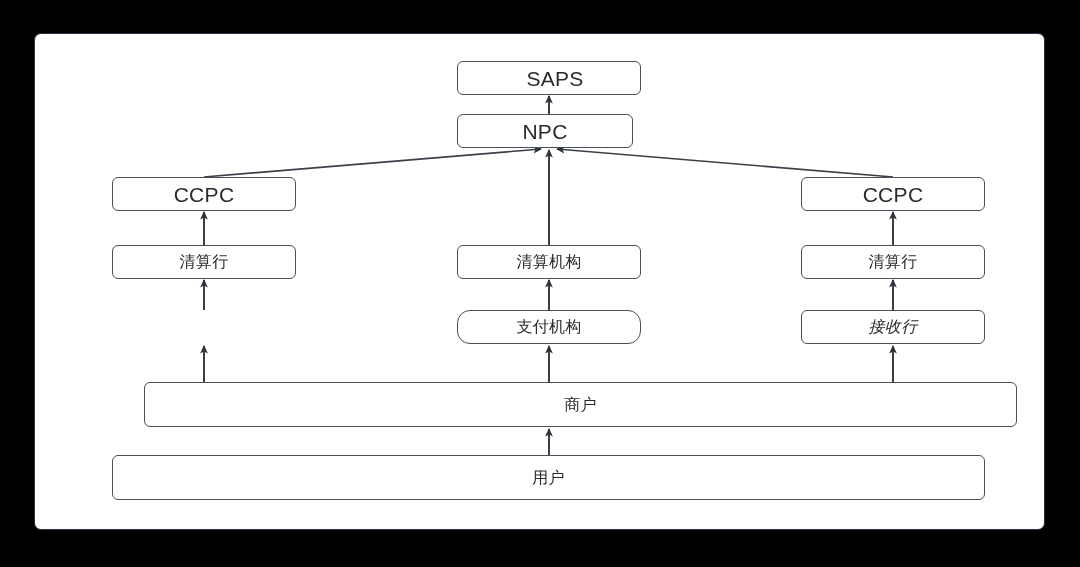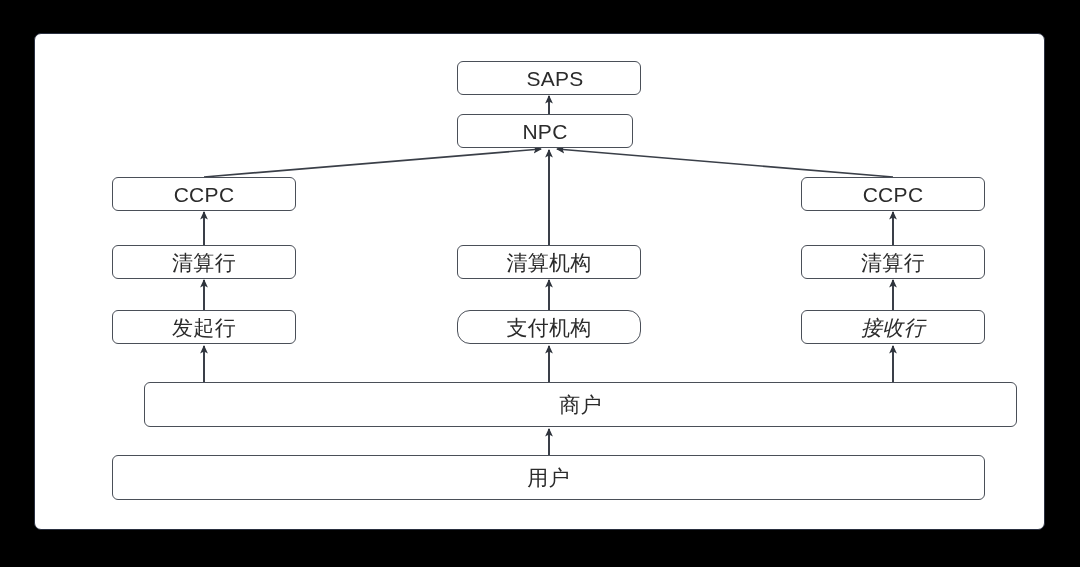--- a/index.html
+++ b/index.html
@@ -47,21 +47,21 @@
     display: flex;
     align-items: center;
     justify-content: center;
     color: #2b2b2b;
     font-size: 21px;
     line-height: 1;
     letter-spacing: 0.3px;
     white-space: nowrap;
   }
   .node.cjk {
-    font-size: 21px;
+    font-size: 16px;
   }
 </style>
 </head>
 <body>
 
 <div id="stage" style="background: rgb(0, 0, 0);">
 
   <div id="panel" style="background: rgb(255, 255, 255);"></div>
 
   <svg id="svg-layer" viewBox="0 0 1080 567" xmlns="http://www.w3.org/2000/svg">
@@ -98,19 +98,18 @@
     <line x1="549" y1="455" x2="549" y2="429" stroke="#3a3f48" stroke-width="2" marker-end="url(#arrowhead)"></line>
   </svg>
 
   <div class="node" style="left: 457px; top: 61px; width: 184px; height: 34px; border-color: rgb(74, 79, 88); color: rgb(43, 43, 43); padding-left: 12px;">SAPS</div>
   <div class="node" style="left: 457px; top: 114px; width: 176px; height: 34px; border-color: rgb(74, 79, 88); color: rgb(43, 43, 43);">NPC</div>
   <div class="node" style="left: 112px; top: 177px; width: 184px; height: 34px; border-color: rgb(74, 79, 88); color: rgb(43, 43, 43);">CCPC</div>
   <div class="node" style="left: 801px; top: 177px; width: 184px; height: 34px; border-color: rgb(74, 79, 88); color: rgb(43, 43, 43);">CCPC</div>
   <div class="node cjk" style="left: 112px; top: 245px; width: 184px; height: 34px; border-color: rgb(74, 79, 88); color: rgb(43, 43, 43);">清算行</div>
   <div class="node cjk" style="left: 457px; top: 245px; width: 184px; height: 34px; border-color: rgb(74, 79, 88); color: rgb(43, 43, 43);">清算机构</div>
   <div class="node cjk" style="left: 801px; top: 245px; width: 184px; height: 34px; border-color: rgb(74, 79, 88); color: rgb(43, 43, 43);">清算行</div>
-  <div class="node cjk" style="left: 112px; top: 310px; width: 184px; height: 34px; border-color: rgb(74, 79, 88); color: rgb(43, 43, 43);">发起行</div>
   <div class="node cjk" style="left: 457px; top: 310px; width: 184px; height: 34px; border-color: rgb(74, 79, 88); color: rgb(43, 43, 43); border-radius: 13px;">支付机构</div>
   <div class="node cjk" style="left: 801px; top: 310px; width: 184px; height: 34px; border-color: rgb(74, 79, 88); color: rgb(43, 43, 43); font-style: italic;">接收行</div>
   <div class="node cjk" style="left: 112px; top: 382px; width: 873px; height: 45px; border-color: rgb(74, 79, 88); color: rgb(43, 43, 43); margin-left: 32px;">商户</div>
   <div class="node cjk" style="left: 112px; top: 455px; width: 873px; height: 45px; border-color: rgb(74, 79, 88); color: rgb(43, 43, 43);">用户</div>
 
 </div>
 
 </body></html>

